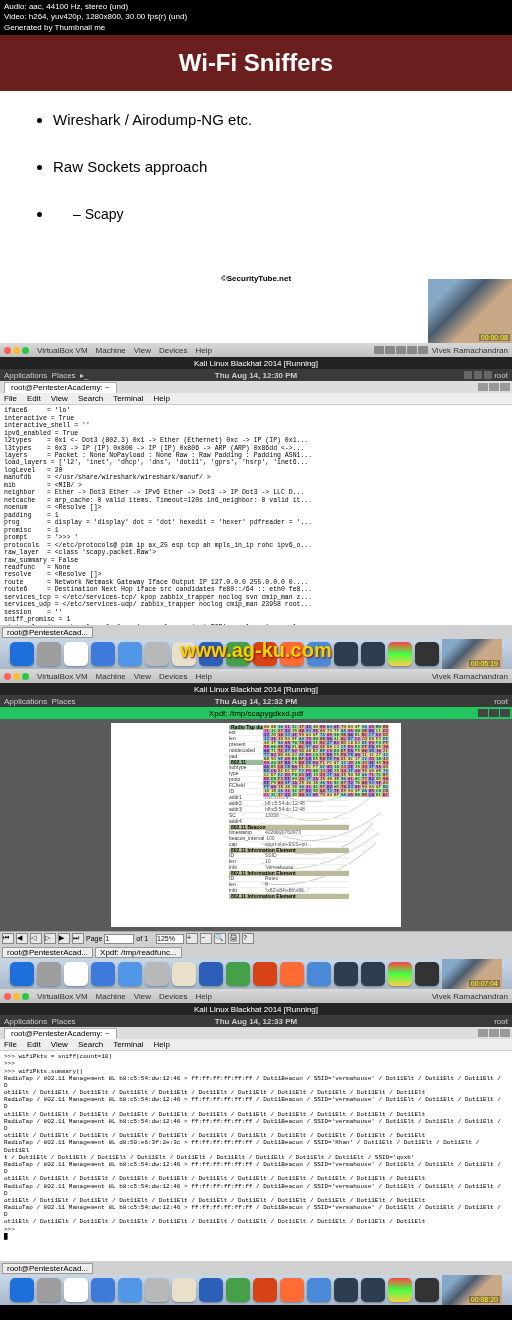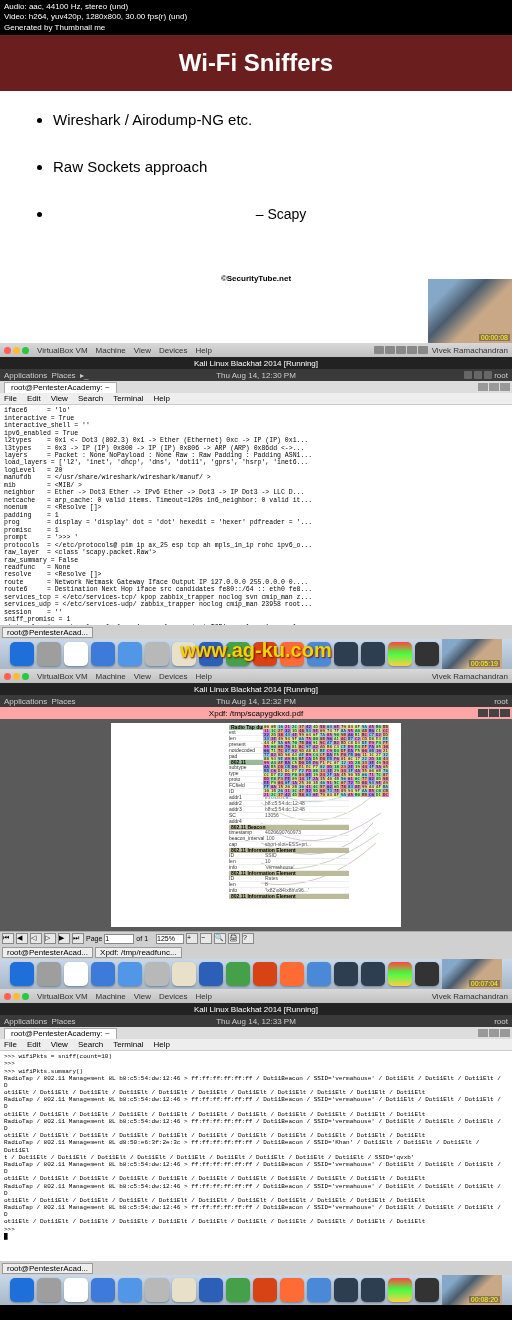--- a/index.html
+++ b/index.html
@@ -6,38 +6,38 @@
 body { width: 512px; font-family: Arial, sans-serif; background: #000; color: #000; font-size: 8px; }
 
 .file-info { background: #000; color: #fff; padding: 2px 4px; font-size: 8px; line-height: 1.3; }
 .file-info div { white-space: nowrap; }
 
 .slide { background: #fff; position: relative; height: 308px; }
 .slide-header { background: #6b1e1e; color: #fff; text-align: center; padding: 14px 0; font-size: 24px; font-weight: bold; }
 .slide-body { padding: 20px 23px; }
 .slide-body ul { list-style: disc; padding-left: 30px; }
 .slide-body > ul > li { font-size: 15px; margin-bottom: 30px; color: #000; }
-.slide-body ul ul { list-style: none; padding-left: 20px; margin-top: 8px; text-align: center; }
+.slide-body ul ul { list-style: none; padding-left: 20px; margin-top: 8px; }
 .slide-body ul ul li::before { content: "– "; }
 .slide-body ul ul li { font-size: 14px; }
 .footer-tag { text-align: center; font-size: 8px; padding: 2px; font-weight: bold; }
 .webcam { position: absolute; right: 0; bottom: 0; width: 84px; height: 64px; background: linear-gradient(135deg, #86a8c8 20%, #4a5c6e 40%, #c9a888 60%); }
 .timestamp { position: absolute; right: 2px; bottom: 2px; color: #ff0; font-size: 7px; background: rgba(0,0,0,0.3); padding: 0 2px; }
 
 .vbox-menu { background: linear-gradient(#d8d8d8, #c0c0c0); height: 14px; font-size: 8px; display: flex; align-items: center; padding: 0 4px; gap: 8px; }
 .vbox-menu .traffic { display: flex; gap: 2px; }
 .vbox-menu .dot { width: 7px; height: 7px; border-radius: 50%; }
 .dot.r { background: #ff5f57; } .dot.y { background: #febc2e; } .dot.g { background: #28c840; }
 .vbox-menu span { color: #333; }
 .vbox-menu .right { margin-left: auto; display: flex; gap: 4px; align-items: center; }
 .vbox-menu .icons { display: flex; gap: 1px; }
 .vbox-menu .ic { width: 10px; height: 8px; background: #888; border-radius: 1px; }
 
 .gnome-bar { background: #3a3a3a; color: #ccc; height: 12px; font-size: 8px; display: flex; align-items: center; padding: 0 4px; }
-.gnome-bar .center { position: absolute; left: 50%; transform: translateX(-50%); }
+.gnome-bar .center { position: absolute; left: 50%; transform: translateX(-50%); font-weight: bold; }
 .gnome-bar .right { margin-left: auto; display: flex; gap: 2px; }
 .gnome-bar .ic2 { width: 8px; height: 8px; background: #666; border-radius: 1px; }
 
 .titlebar { background: #222; color: #fff; height: 12px; font-size: 8px; display: flex; align-items: center; justify-content: center; position: relative; }
 .titlebar .winbtns { position: absolute; right: 2px; display: flex; gap: 1px; }
 .titlebar .wb { width: 10px; height: 8px; background: #444; }
 
 .tab-row { background: #ddd; height: 12px; font-size: 8px; display: flex; align-items: center; padding: 0 4px; position: relative; }
 .tab-row .tab { background: #fff; border: 1px solid #aaa; border-bottom: none; padding: 0 6px; height: 11px; display: flex; align-items: center; }
 .tab-row .winbtns { position: absolute; right: 2px; display: flex; gap: 1px; }
@@ -238,21 +238,21 @@
       <span>Kali Linux Blackhat 2014 [Running]</span>
     </div>
 <div class="gnome-bar">
   <span>Applications</span>&nbsp;&nbsp;
   <span>Places</span>
   <span class="center">Thu Aug 14, 12:32 PM</span>
   <div class="right">
         <span>root</span>
       </div>
 </div>
-<div class="titlebar" style="background:#fca5a5;color:#000">
+<div class="titlebar" style="background:#22c55e;color:#000">
   <span>Xpdf: /tmp/scapygdkxd.pdf</span>
   <div class="winbtns">
         <div class="wb"></div>
         <div class="wb"></div>
         <div class="wb"></div>
       </div>
 </div>
 <div class="xpdf-body">
   <div class="xpdf-page">
     <svg class="curves" viewBox="0 0 290 204">

